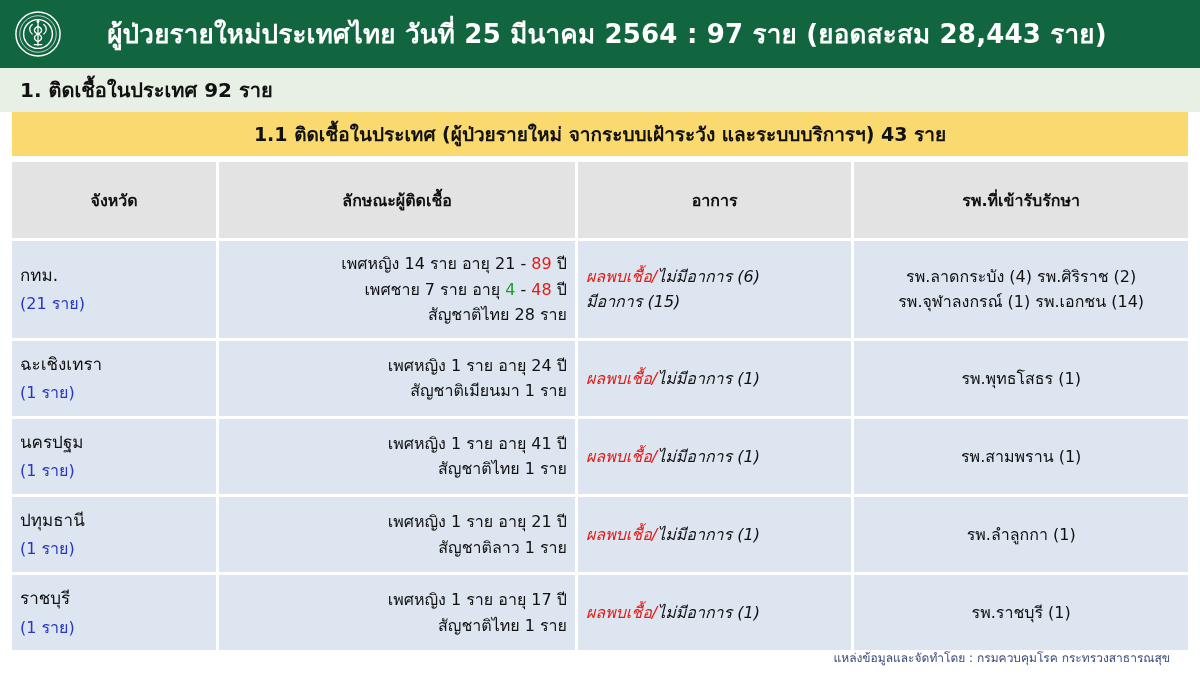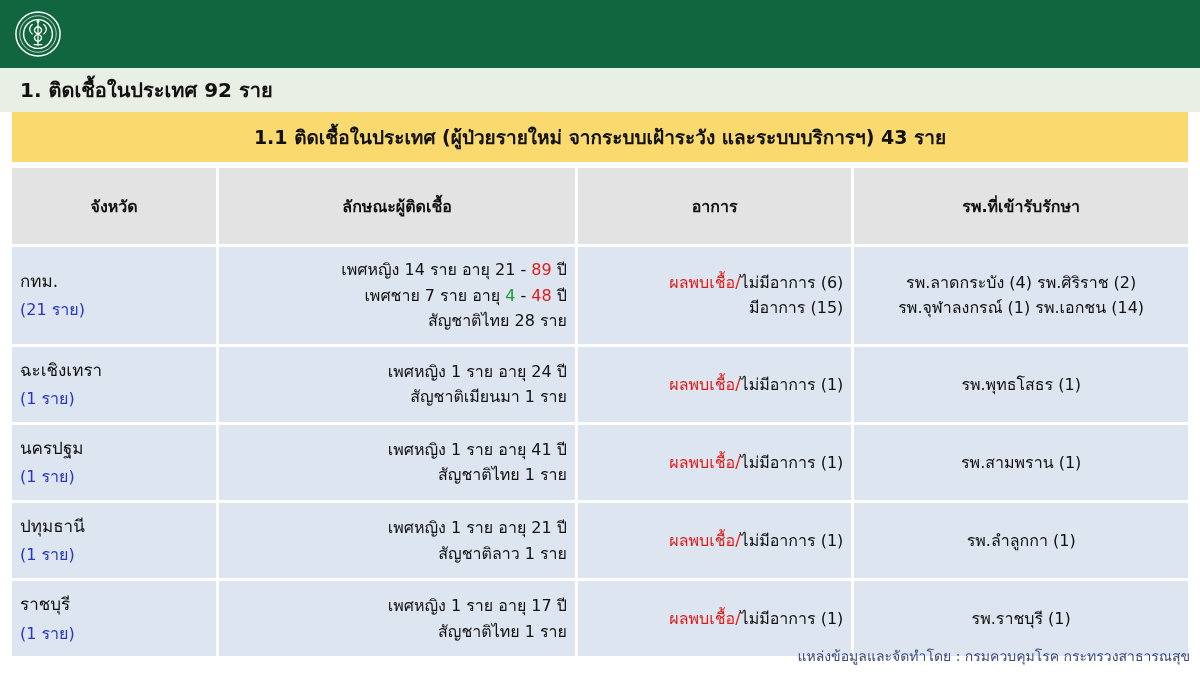--- a/index.html
+++ b/index.html
@@ -53,21 +53,21 @@
   }
   .section-heading {
     font-size: 20px;
     font-weight: bold;
     color: #111111;
   }
 
   
   .subsection-band {
     background: #fada6e;
-    height: 50px;
+    height: 44px;
     margin: 0 12px 0 12px;
     display: flex;
     align-items: center;
     justify-content: center;
     box-sizing: border-box;
   }
   .subsection-heading {
     font-size: 19px;
     font-weight: bold;
     color: #111111;
@@ -108,36 +108,36 @@
     vertical-align: middle;
     padding: 10px 8px;
     font-size: 16px;
     color: #111111;
   }
   table.report tbody td:last-child { border-right: none; }
   table.report tbody tr:last-child td { border-bottom: none; }
 
   td.province   { text-align: left; line-height: 1.55; }
   td.profile    { text-align: right;   line-height: 1.6; padding-left: 14px; }
-  td.symptom    { text-align: right; line-height: 1.6; }
+  td.symptom    { text-align: left; line-height: 1.6; font-style: italic; }
   td.hospital   { text-align: center; line-height: 1.6; }
 
   .province-name  { display: block; font-size: 17px; color: #111111; }
   .province-count { display: block; font-size: 16px; color: #2736c4; margin-top: 4px; }
 
   .line { display: block; white-space: nowrap; }
   .red   { color: #e01b18; }
   .green { color: #1f9b2f; }
 
   
   .footer {
     position: absolute;
-    right: 10px;
+    right: 30px;
     bottom: 8px;
-    font-size: 14px;
+    font-size: 12px;
     color: #3a4a7a;
     white-space: nowrap;
   }
 </style>
 </head>
 <body>
 
 <div class="header-band">
   <span class="moph-logo">
     <svg viewBox="0 0 100 100" width="48" height="48" aria-hidden="true">
@@ -148,20 +148,21 @@
         <line x1="50" y1="26" x2="50" y2="74"></line>
         <path d="M50 34 C 40 38, 40 46, 50 50 C 60 54, 60 62, 50 66"></path>
         <path d="M50 34 C 60 38, 60 46, 50 50 C 40 54, 40 62, 50 66"></path>
         <path d="M38 30 C 30 36, 32 46, 38 50"></path>
         <path d="M62 30 C 70 36, 68 46, 62 50"></path>
         <line x1="42" y1="72" x2="58" y2="72"></line>
       </g>
       <circle cx="50" cy="24" r="3" fill="#ffffff"></circle>
     </svg>
   </span>
+  <div class="header-title">ผู้ป่วยรายใหม่ประเทศไทย วันที่ 25 มีนาคม 2564 : 97 ราย (ยอดสะสม 28,443 ราย)</div>
 </div>
 
 <div class="section-strip">
   <span class="section-heading">1. ติดเชื้อในประเทศ 92 ราย</span>
 </div>
 
 <div class="subsection-band">
   <span class="subsection-heading">1.1 ติดเชื้อในประเทศ (ผู้ป่วยรายใหม่ จากระบบเฝ้าระวัง และระบบบริการฯ) 43 ราย</span>
 </div>
 

